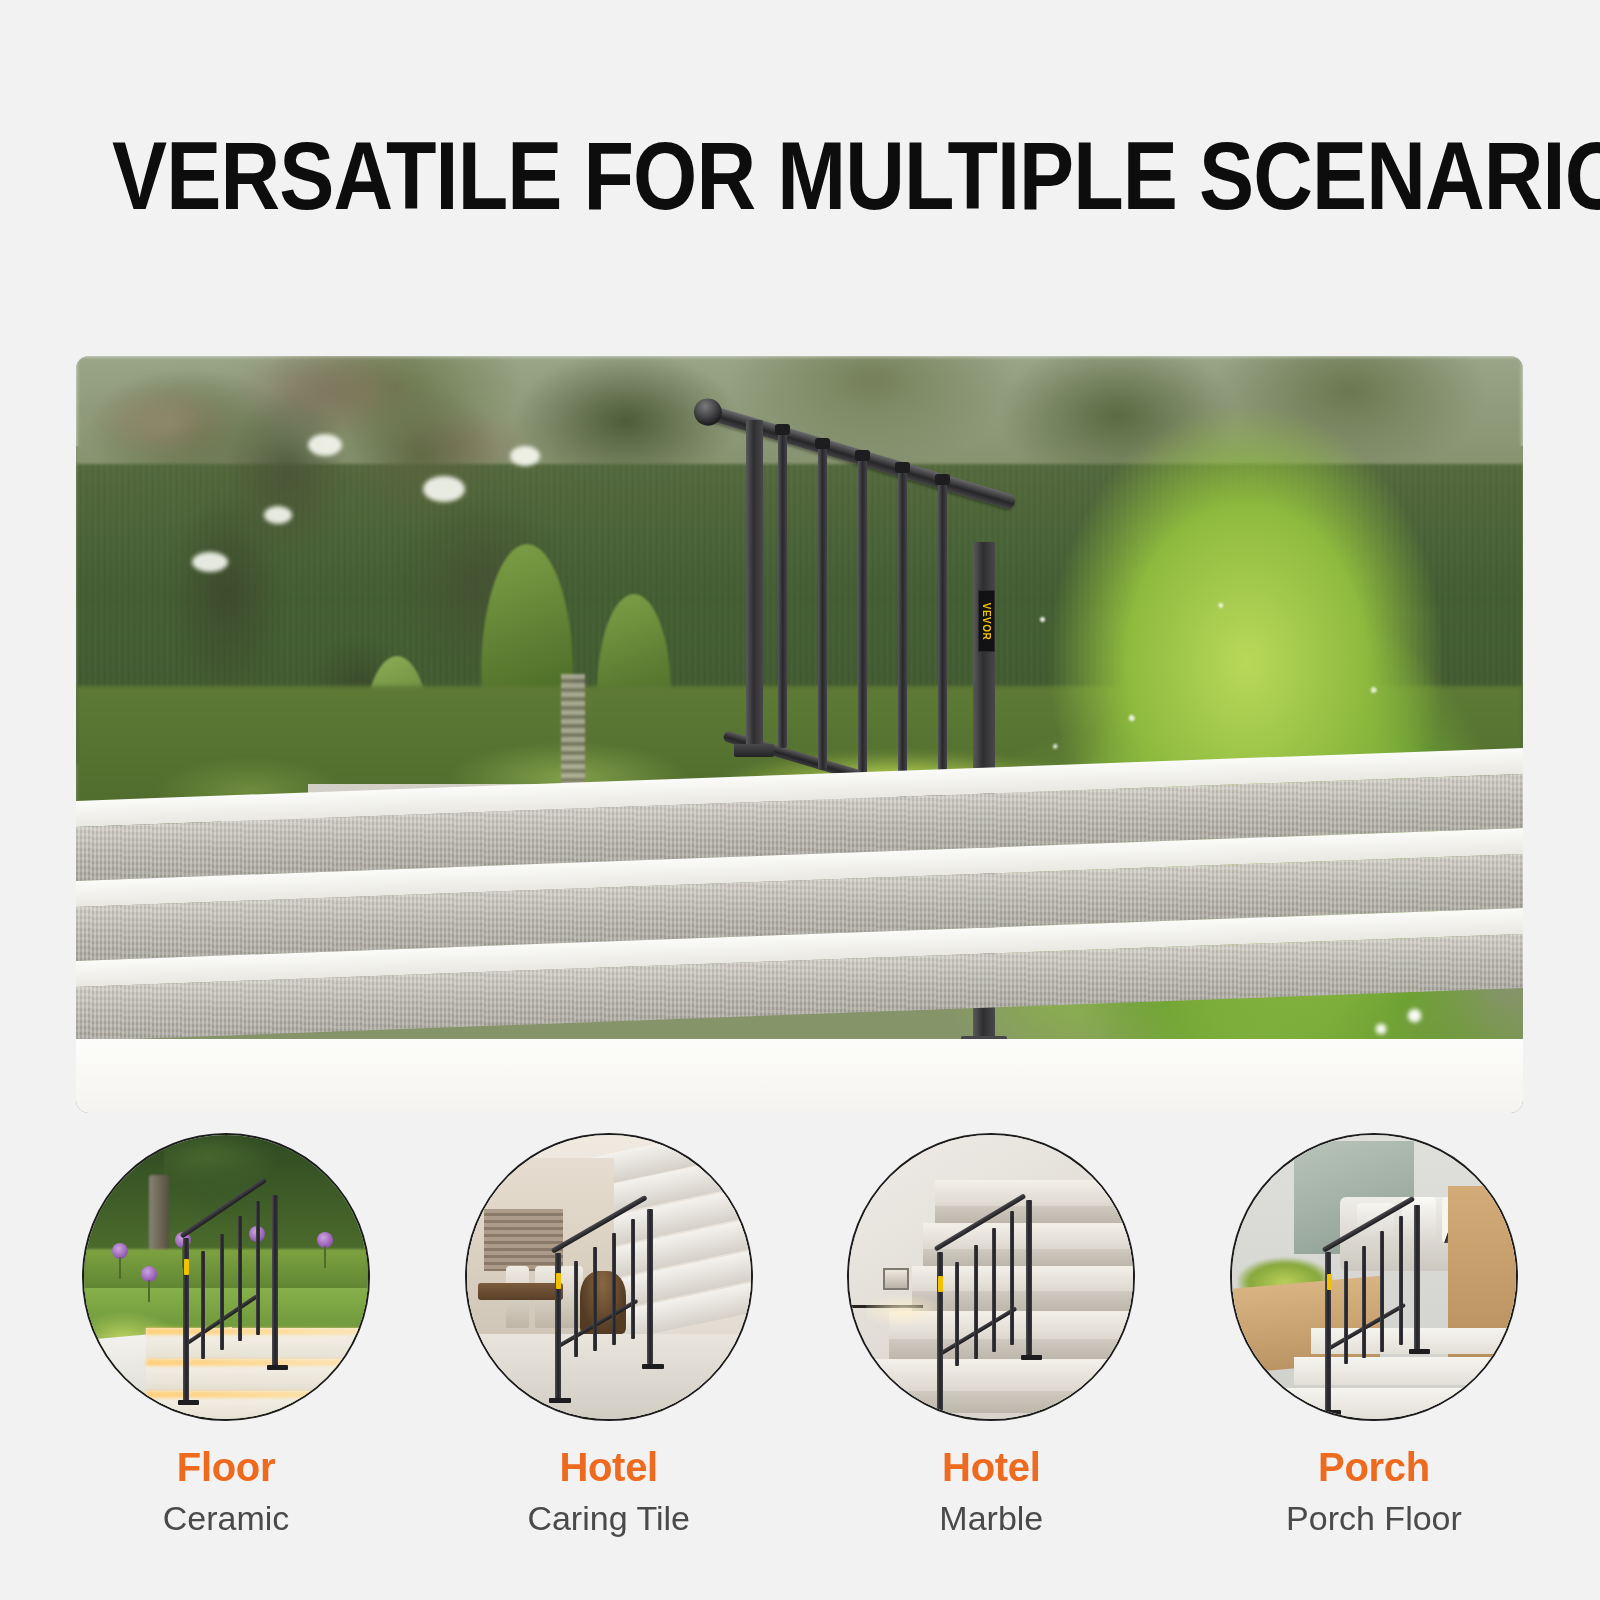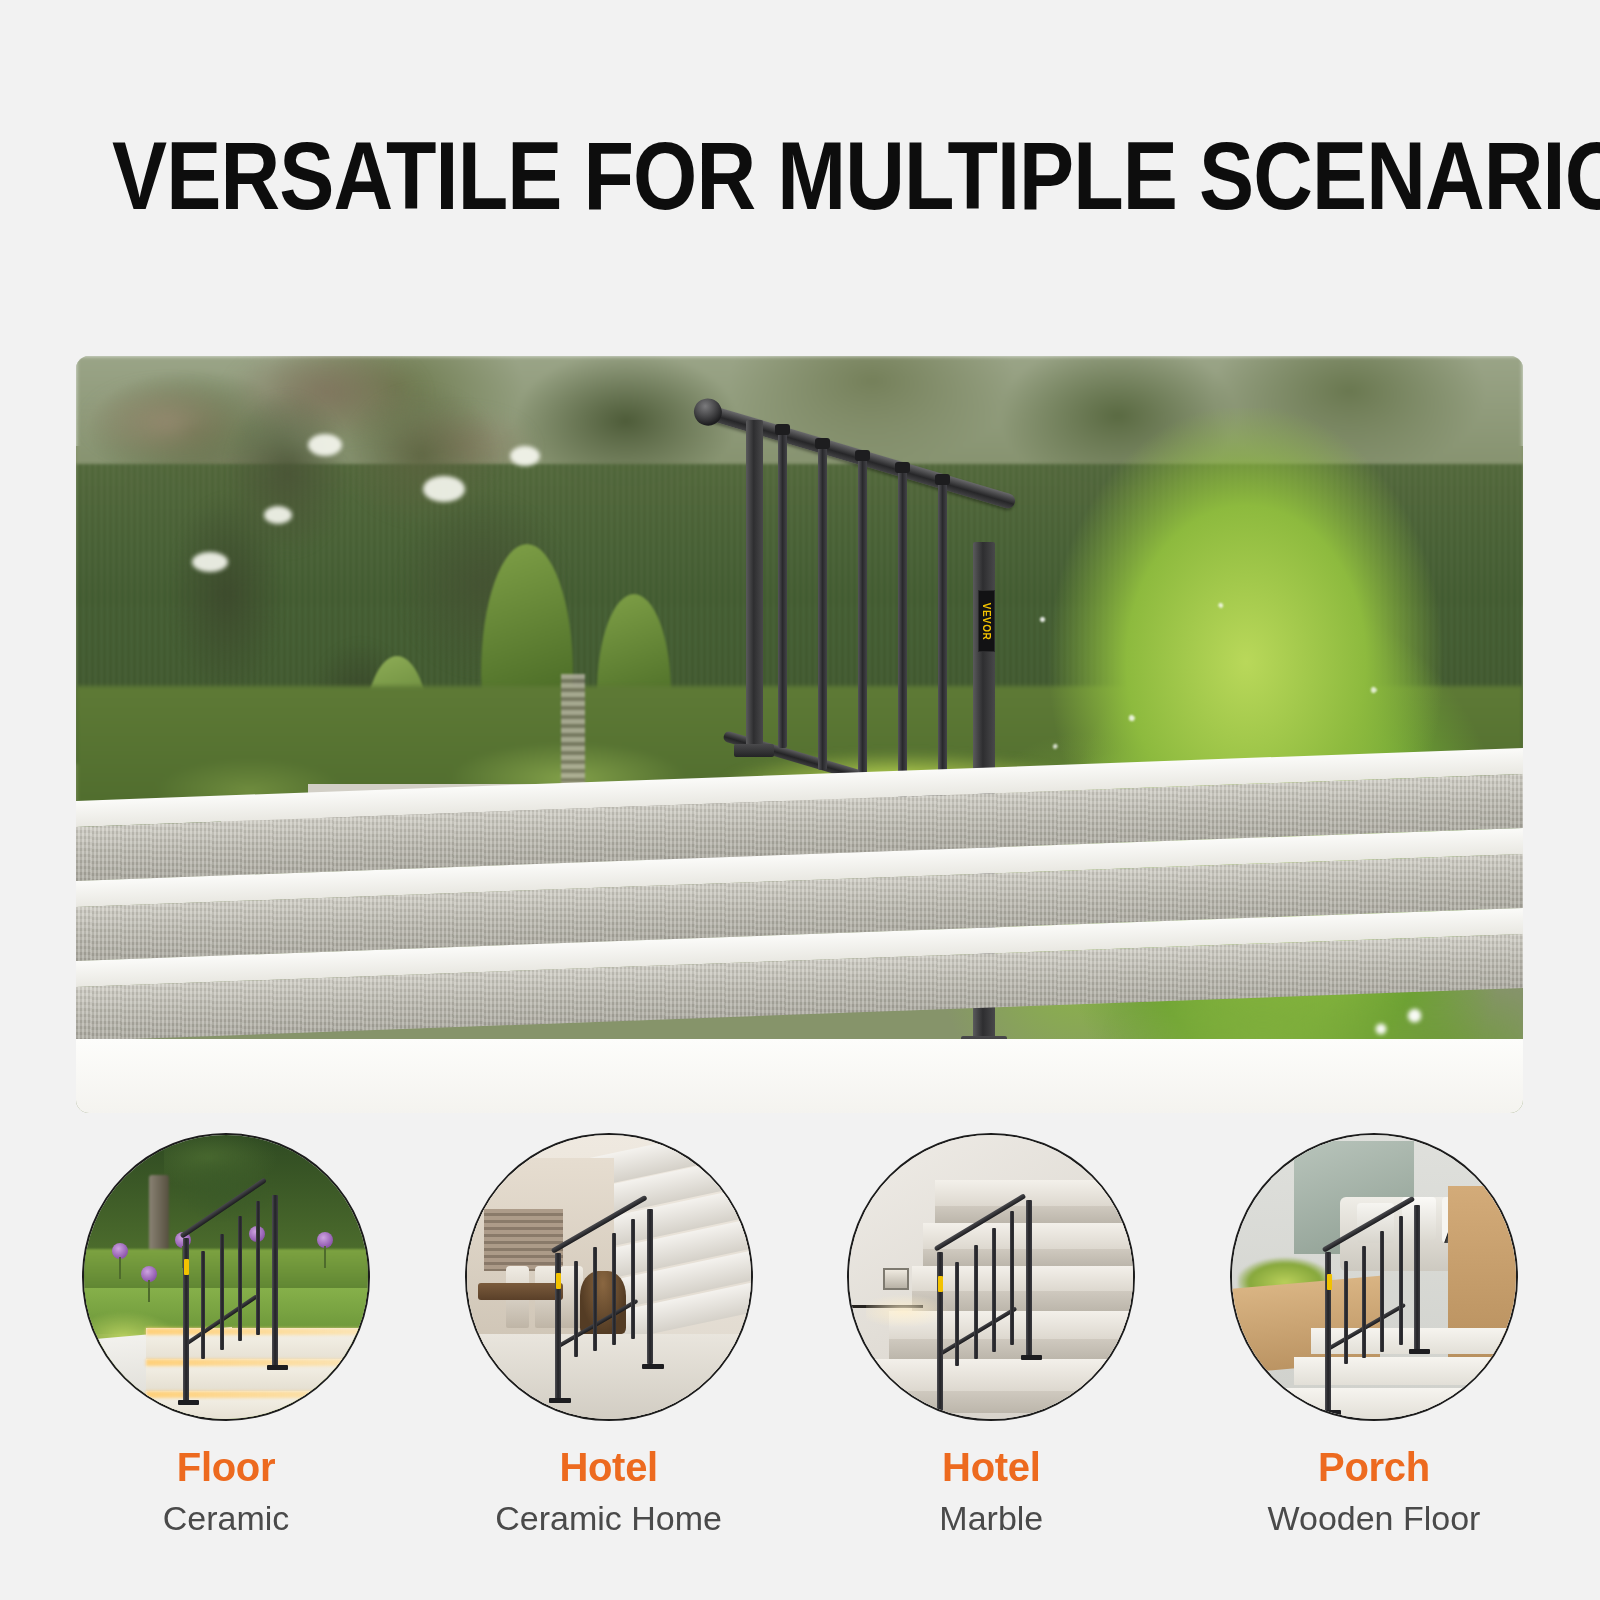--- a/index.html
+++ b/index.html
@@ -619,28 +619,28 @@
 
   <div class="labels">
 
     <div class="label-block">
       <div class="label-title">Floor</div>
       <div class="label-sub">Ceramic</div>
     </div>
 
     <div class="label-block">
       <div class="label-title">Hotel</div>
-      <div class="label-sub">Ceramic Home</div>
+      <div class="label-sub">Caring Tile</div>
     </div>
 
     <div class="label-block">
       <div class="label-title">Hotel</div>
       <div class="label-sub">Marble</div>
     </div>
 
     <div class="label-block">
       <div class="label-title">Porch</div>
-      <div class="label-sub">Wooden Floor</div>
+      <div class="label-sub">Porch Floor</div>
     </div>
 
   </div>
 
 </div>
 
 </body></html>

